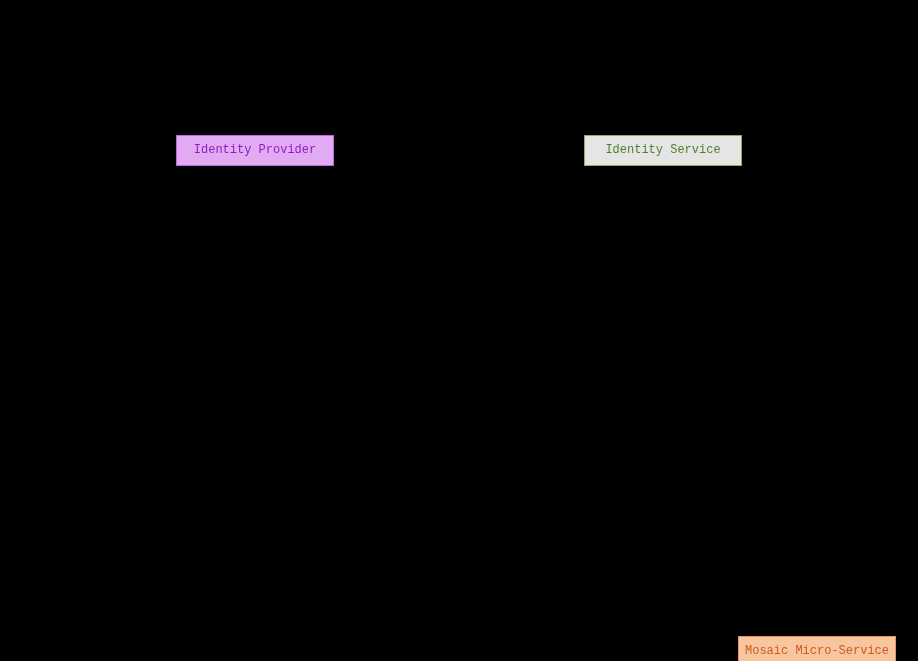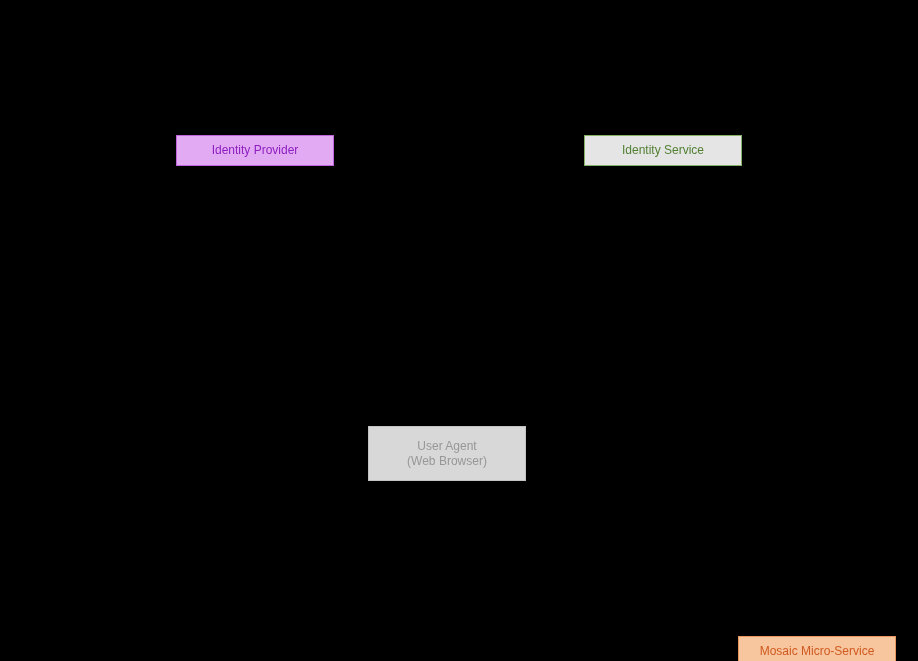--- a/index.html
+++ b/index.html
@@ -6,21 +6,21 @@
     margin: 0;
     padding: 0;
     background: #000000;
   }
   .canvas {
     position: relative;
     width: 918px;
     height: 661px;
     background: #000000;
     overflow: hidden;
-    font-family: Liberation Sans, sans-serif;
+    font-family: Liberation Mono, monospace;
   }
   .node {
     position: absolute;
     box-sizing: border-box;
     border: 1px solid;
     display: flex;
     align-items: center;
     justify-content: center;
     text-align: center;
     font-size: 12px;
@@ -40,22 +40,18 @@
 <div class="canvas">
 
   <div class="node node-identity-provider" style="background-color: rgb(227, 170, 244); border-color: rgb(191, 100, 221); color: rgb(141, 31, 192);">
     <span class="node-label">Identity Provider</span>
   </div>
 
   <div class="node node-identity-service" style="background-color: #e5e5e5; border-color: rgb(132, 177, 100); color: rgb(82, 128, 51);">
     <span class="node-label">Identity Service</span>
   </div>
 
-  <div class="node node-user-agent" style="background-color: rgb(216, 216, 216); border-color: rgb(195, 195, 195); color: rgb(151, 151, 151);">
-    <span class="node-label">User Agent
-(Web Browser)</span>
-  </div>
 
   <div class="node node-mosaic" style="background-color: rgb(247, 197, 158); border-color: rgb(233, 150, 92); color: rgb(208, 90, 32);">
     <span class="node-label">Mosaic Micro-Service</span>
   </div>
 
 </div>
 
 </body></html>

